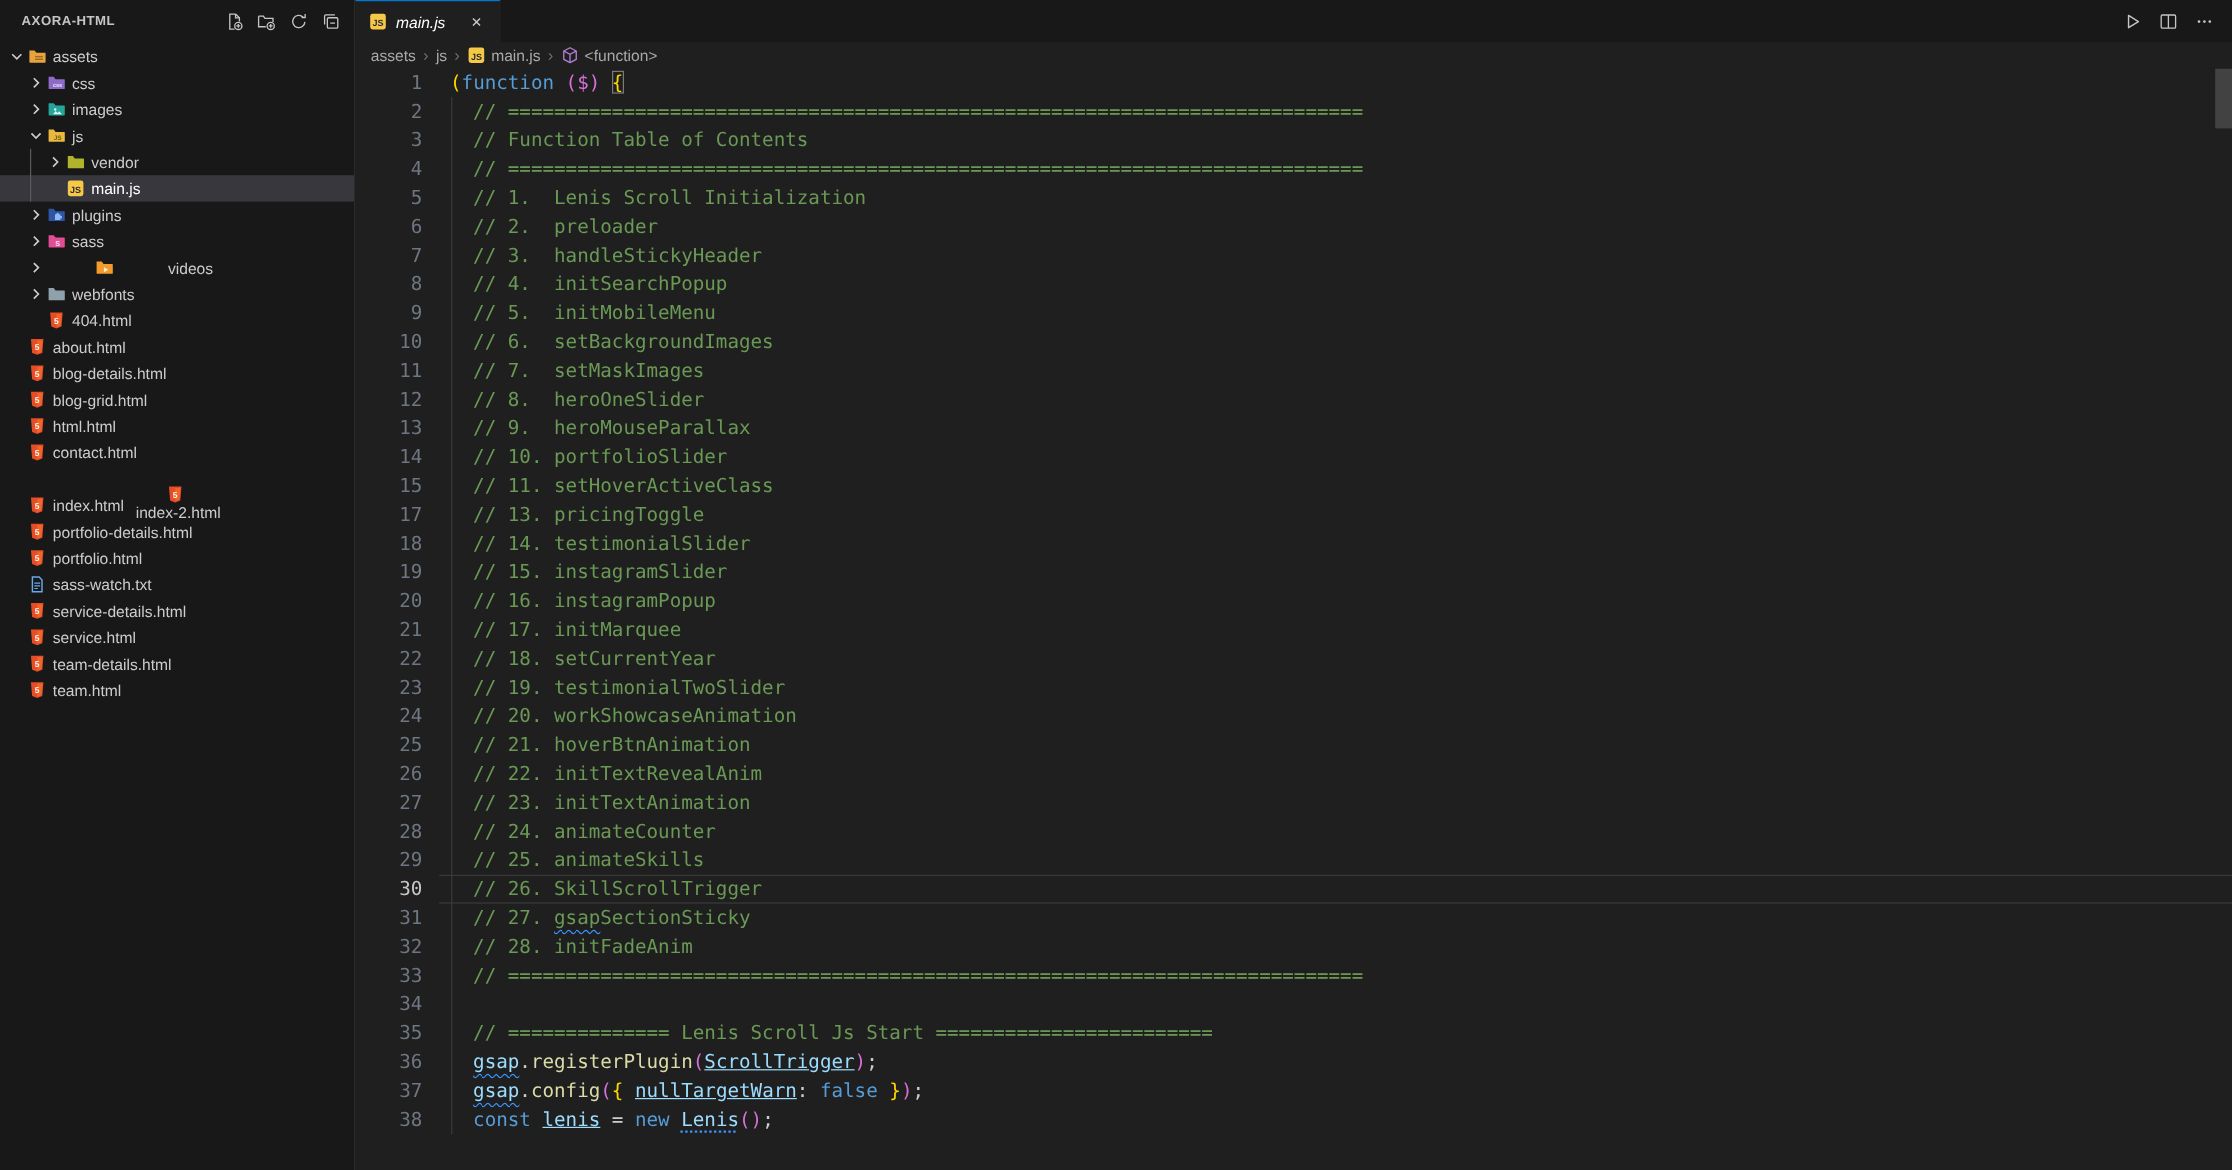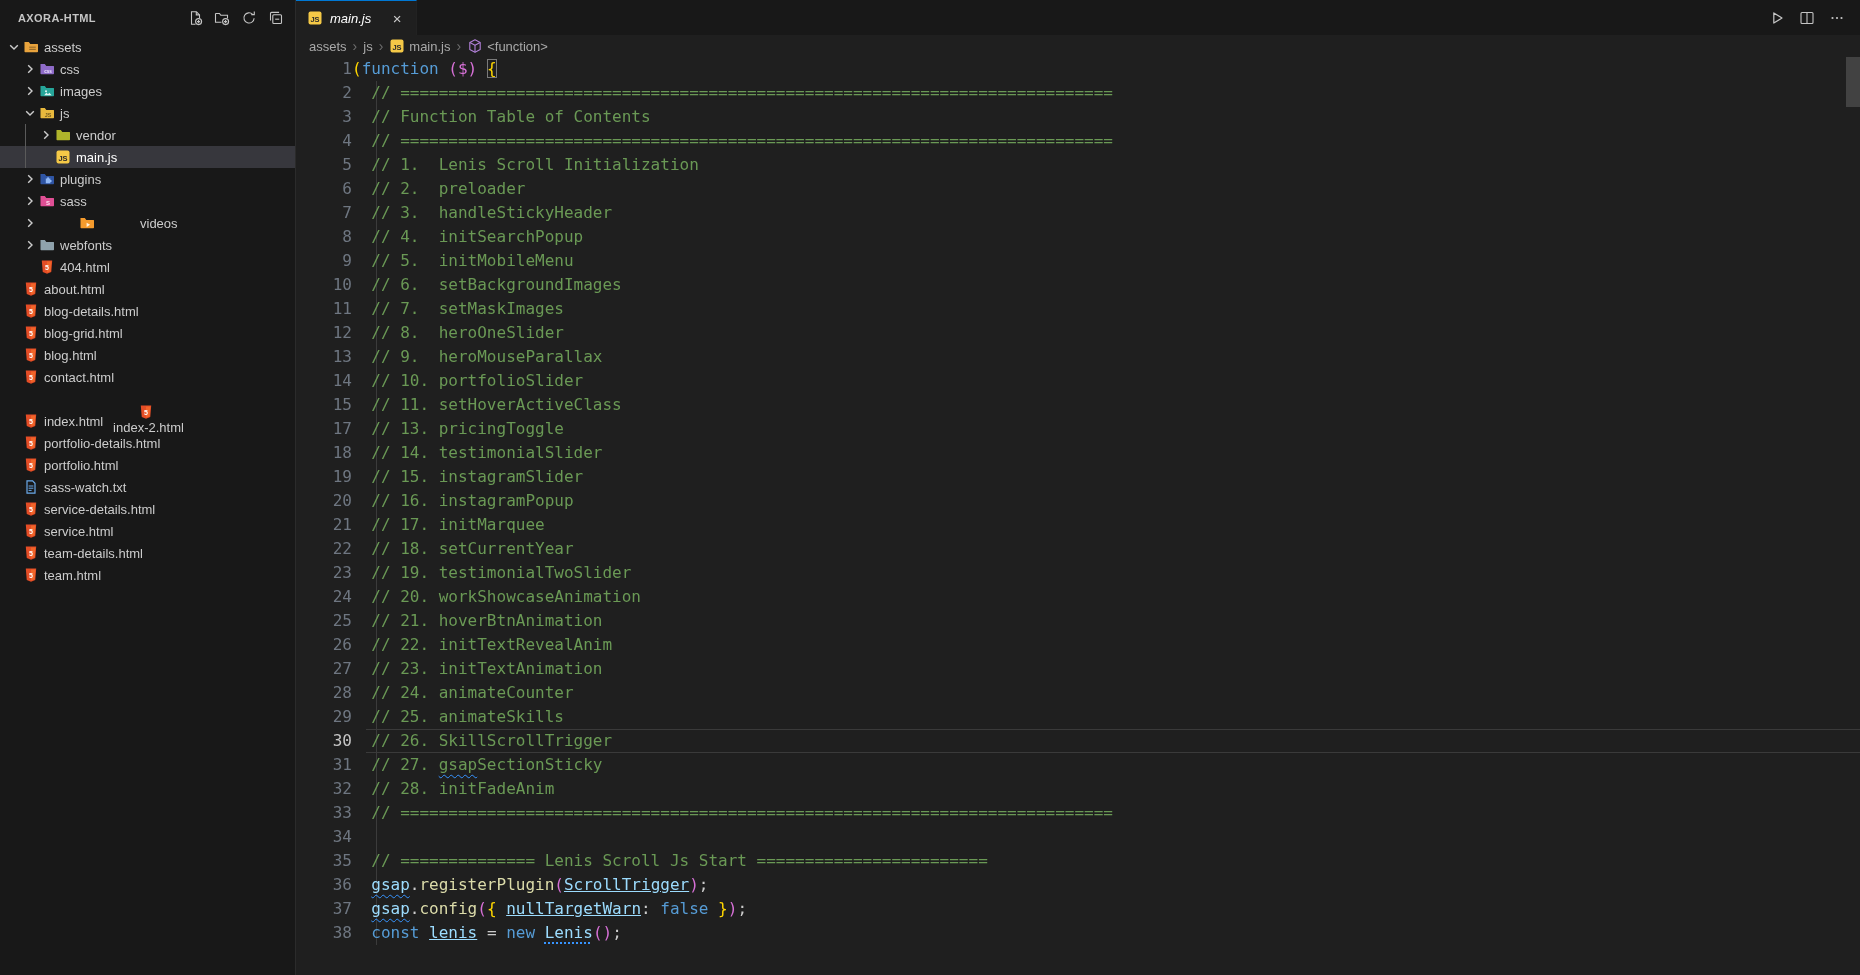--- a/index.html
+++ b/index.html
@@ -39,21 +39,21 @@
   .breadcrumb { height:22px; display:flex; align-items:center; padding-left:13px; font-size:13px;
                 color:#A9A9A9; gap:4px; background:#1F1F1F; }
   .breadcrumb .bc-item { display:flex; align-items:center; gap:4px; cursor:pointer; }
   .breadcrumb .bc-sep { color:#6E6E6E; font-size:14px; padding:0 2px; }
 
   
   .editor { position:relative; flex:1; overflow:hidden;
             font-family:"DejaVu Sans Mono","Liberation Mono",monospace; font-size:16px; }
   .cl { display:flex; height:24px; line-height:24px; position:relative; }
   .ln { width:56px; text-align:right; color:#6E7681; flex:none; user-select:none; }
-  .ct { white-space:pre; color:#CCCCCC; }
+  .ct { margin-left:23px; white-space:pre; color:#CCCCCC; }
   .cl.current .ln { color:#C6C6C6; }
   .cl.current::after { content:""; position:absolute; left:70px; right:0; top:0; bottom:0;
                        border-top:1px solid #3A3A3A; border-bottom:1px solid #3A3A3A; pointer-events:none; }
   .tok-c  { color:#6A9955; }
   .tok-k  { color:#569CD6; }
   .tok-f  { color:#DCDCAA; }
   .tok-v  { color:#9CDCFE;text-decoration:underline; }
   .tok-p  { color:#CCCCCC; }
   .tok-b1 { color:#FFD700; }
   .tok-b2 { color:#D670D6; }
@@ -355,21 +355,21 @@
           <span class="tw"></span>
           <span class="fi">
             <span style="display: inline-flex; align-items: center;">
               <svg width="16" height="16" viewBox="0 0 16 16">
                 <path d="M2.8 1.5h10.4l-.95 11.6L8 14.7l-4.25-1.6z" fill="#E44D26"></path>
                 <path d="M8 2.6v11l3.55-1.35.8-9.65z" fill="#F16529"></path>
                 <text x="8" y="10.8" font-size="7" font-weight="bold" fill="#fff" text-anchor="middle" font-family="Liberation Sans,sans-serif">5</text>
               </svg>
             </span>
           </span>
-          <span>blog.html</span>
+          <span>html.html</span>
         </div>
         <div class="row" style="padding-left: 6px;">
           <span class="tw"></span>
           <span class="fi">
             <span style="display: inline-flex; align-items: center;">
               <svg width="16" height="16" viewBox="0 0 16 16">
                 <path d="M2.8 1.5h10.4l-.95 11.6L8 14.7l-4.25-1.6z" fill="#E44D26"></path>
                 <path d="M8 2.6v11l3.55-1.35.8-9.65z" fill="#F16529"></path>
                 <text x="8" y="10.8" font-size="7" font-weight="bold" fill="#fff" text-anchor="middle" font-family="Liberation Sans,sans-serif">5</text>
               </svg>

